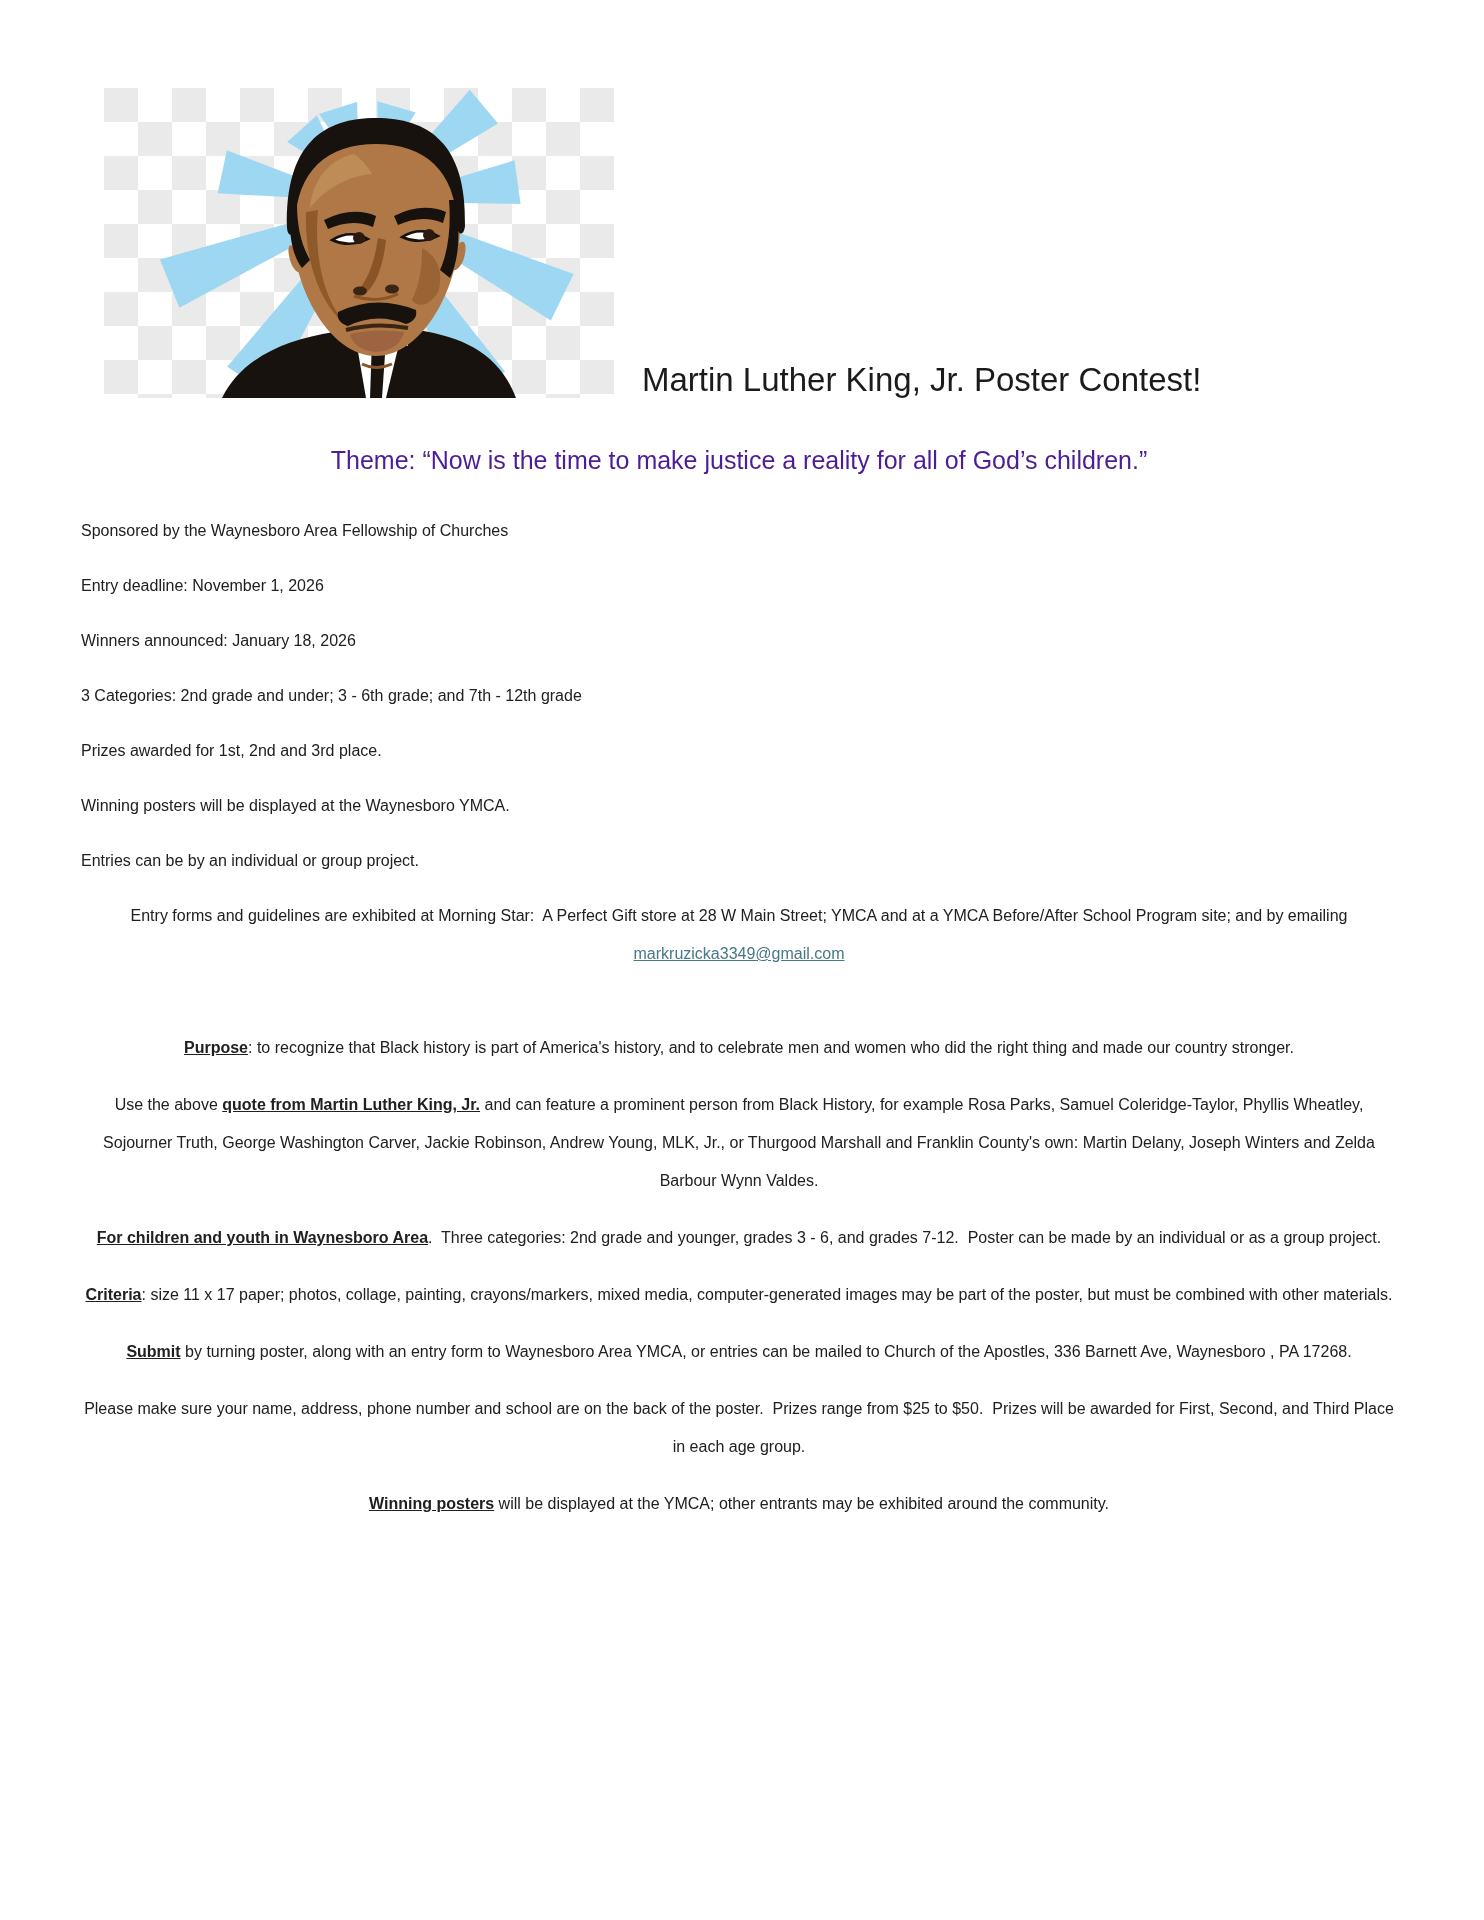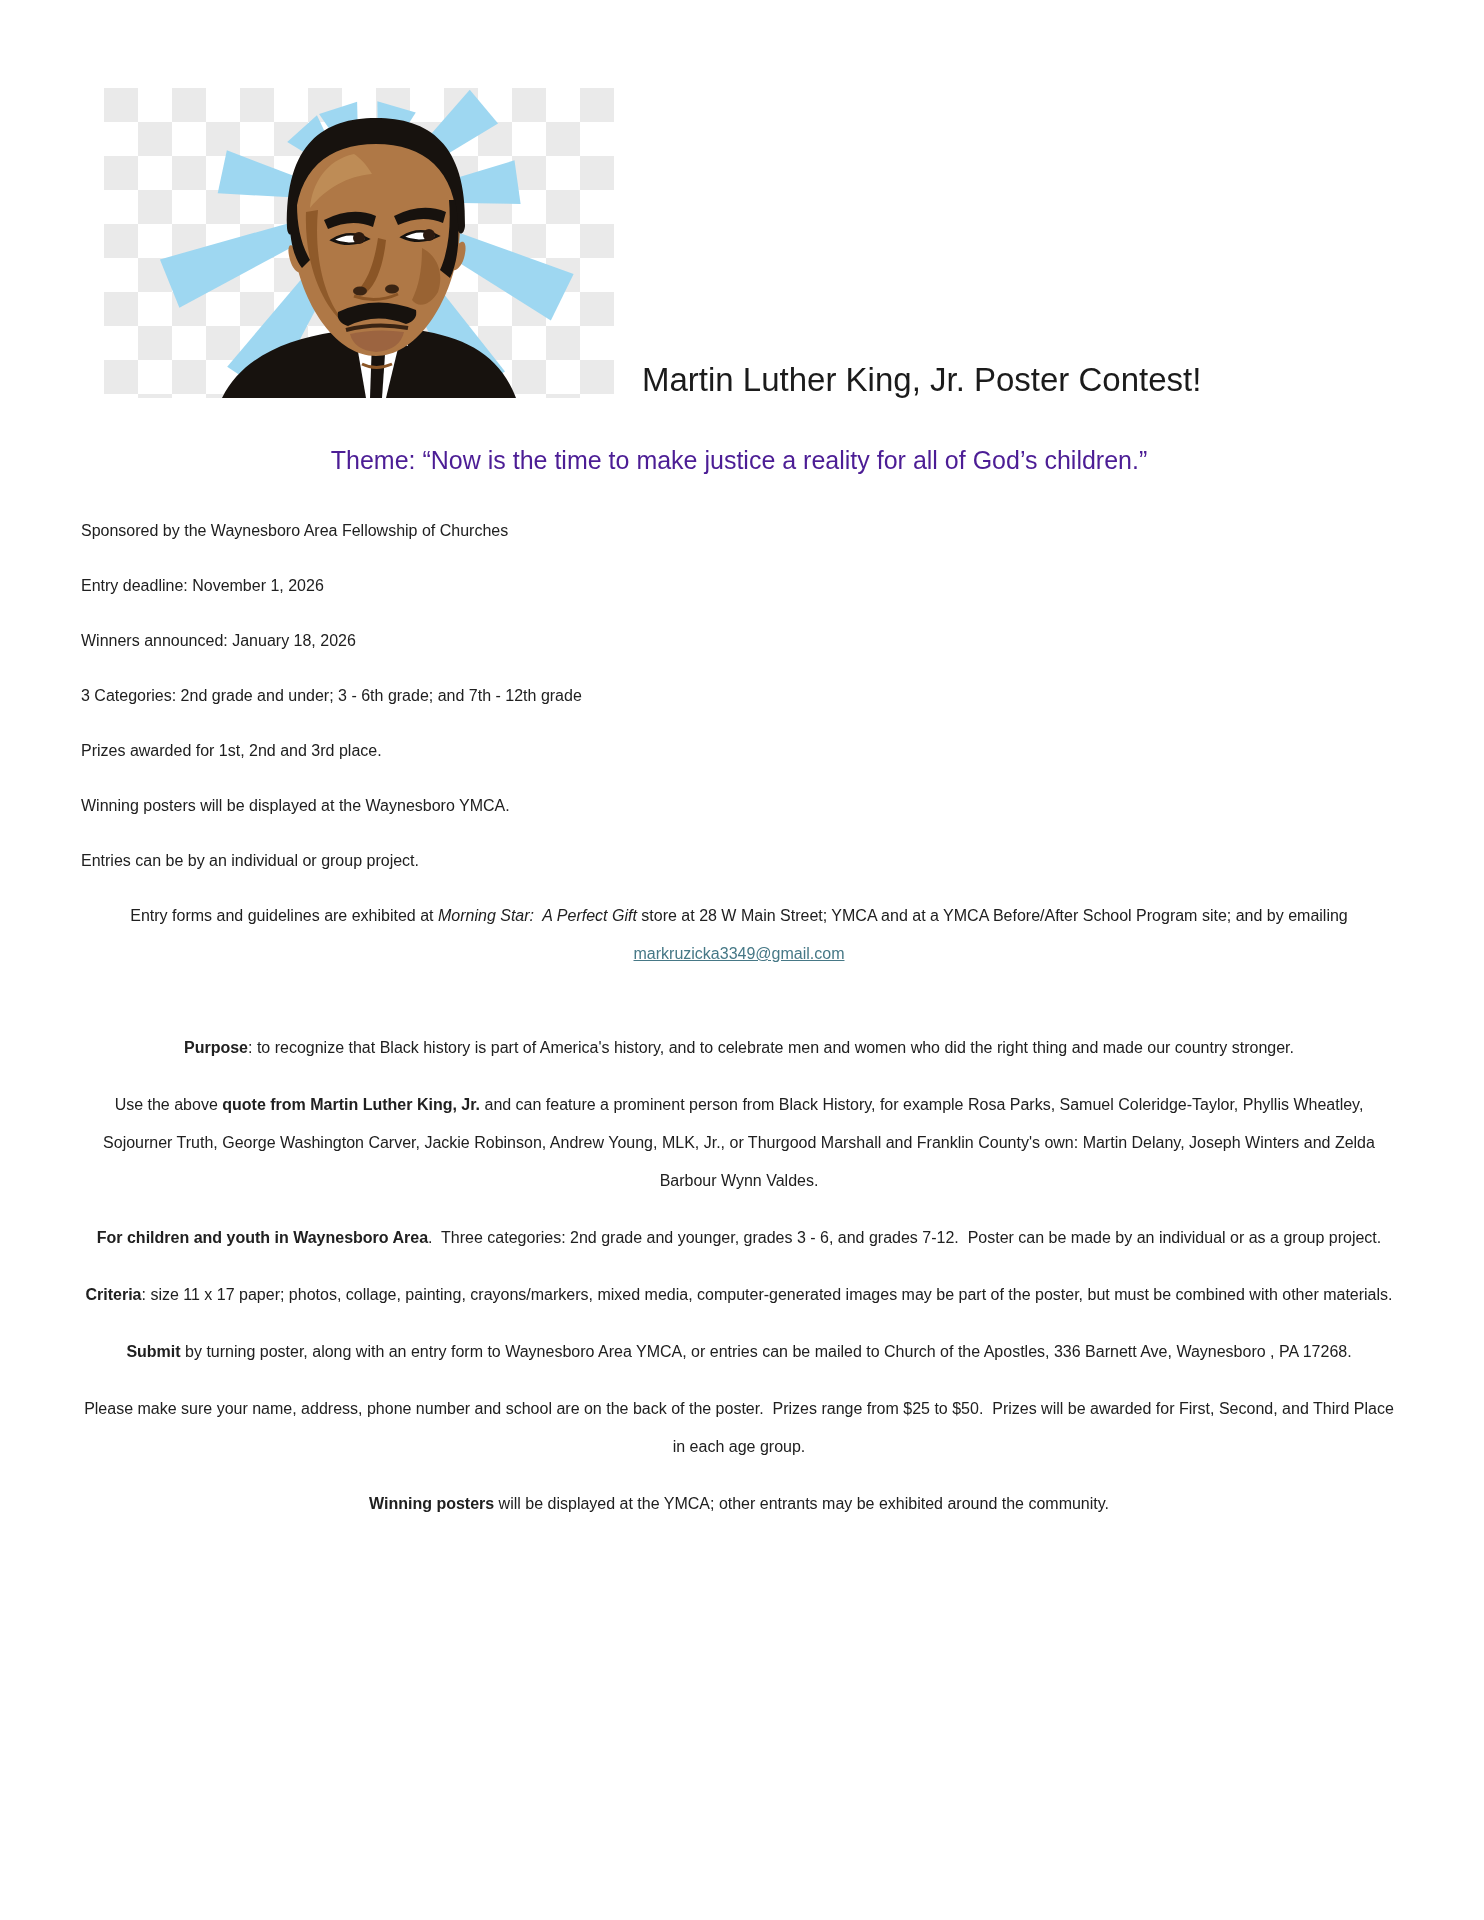--- a/index.html
+++ b/index.html
@@ -51,22 +51,22 @@
   .centered-block p {
     font-size: 16px;
     line-height: 38px;
     margin: 0 0 17px 0;
     white-space: pre-wrap;
   }
   .info-block p { text-align: left; }
   .centered-block { margin-top: 14px; }
   .centered-block p { text-align: center; margin-bottom: 19px; }
   .spacer-line { height: 37px; }
-  .bold   { font-weight: 700; }
-  .italic { font-style: italic; }
+  .bold   { font-weight: 700; text-decoration: underline; }
+  .italic { }
   .normal { font-weight: 400; }
   a.link {
     color: #467886;
     text-decoration: underline;
     text-decoration-color: #467886;
     cursor: pointer;
   }
 </style>
 </head>
 <body>

